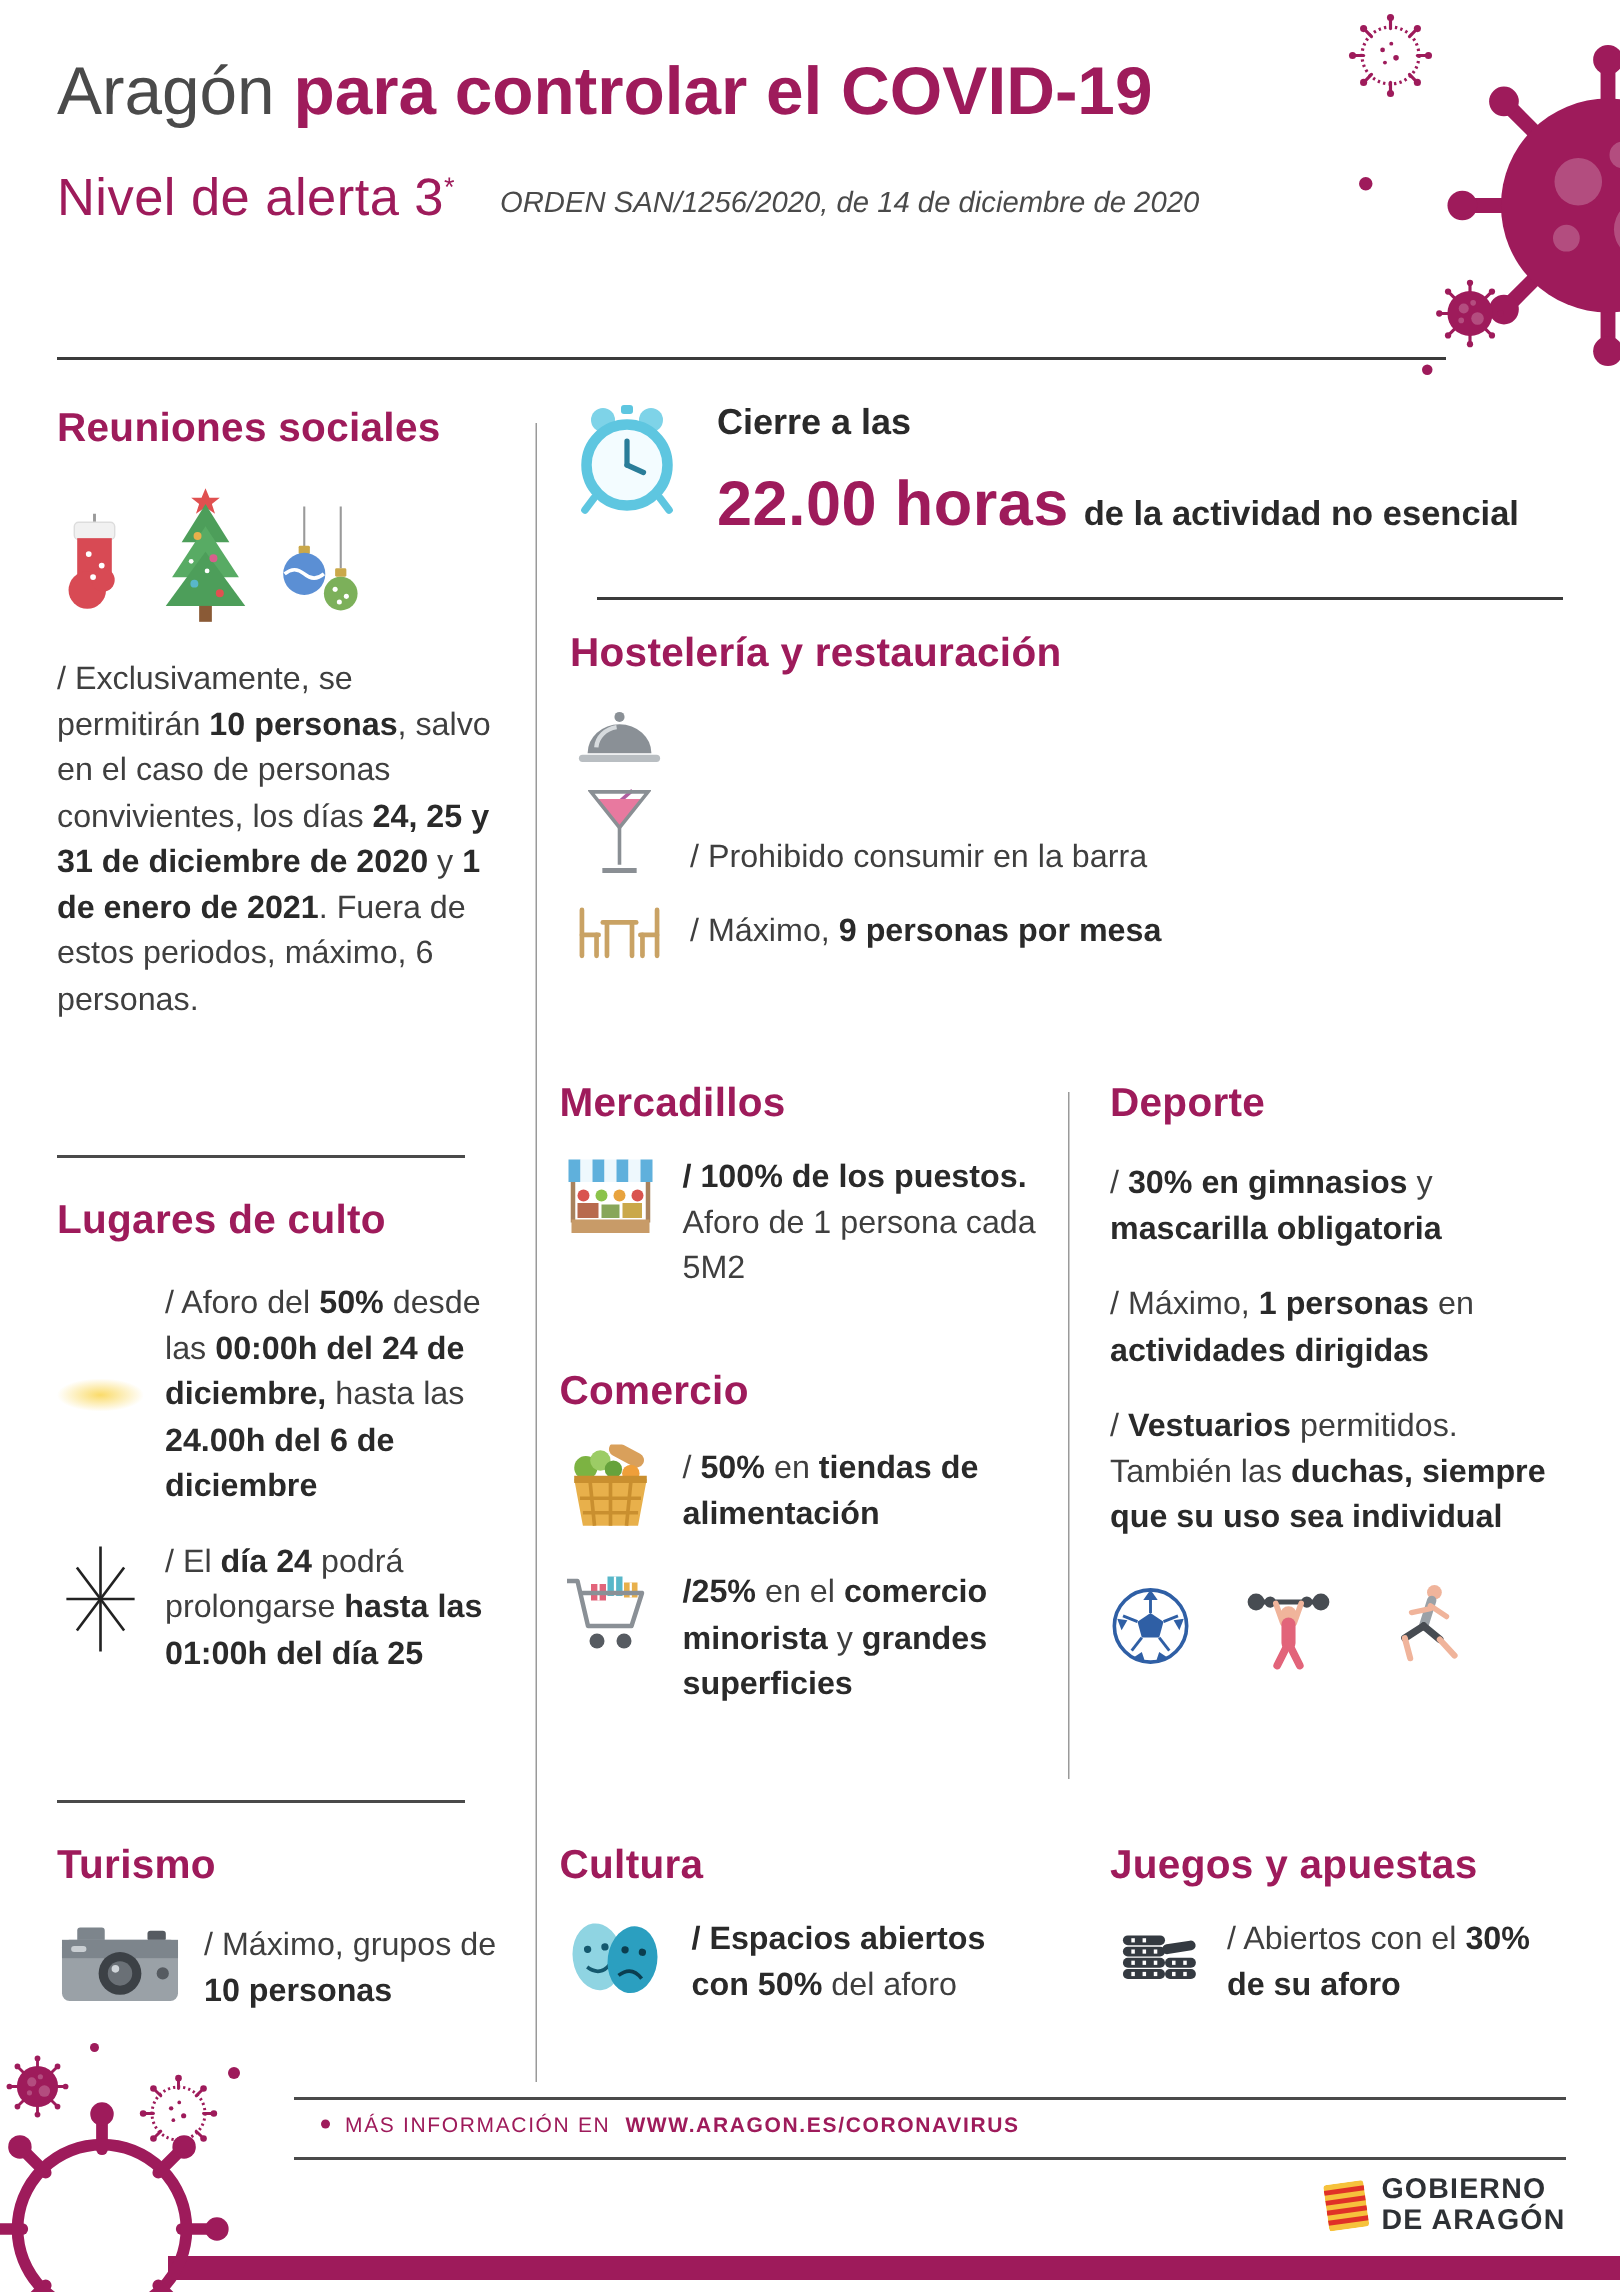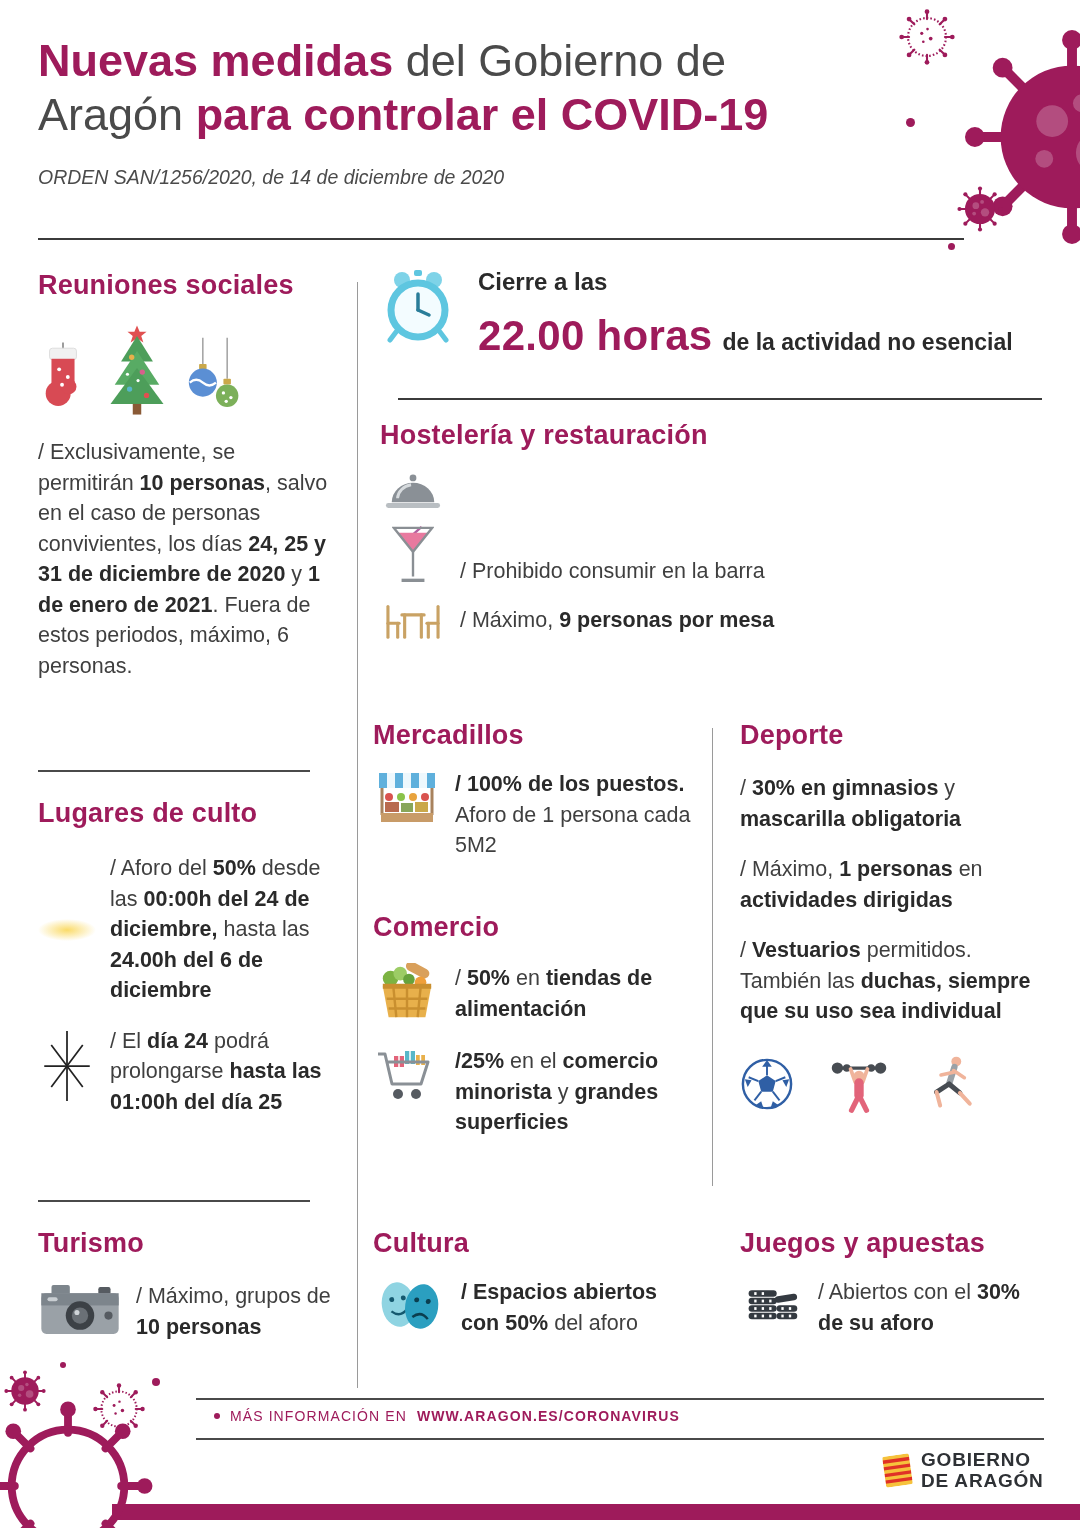--- a/index.html
+++ b/index.html
@@ -144,23 +144,23 @@
   <svg class="virus" style="left:963px;top:28px;width:218px;height:218px">
       <use href="#v-fill"></use>
     </svg>
   <svg class="virus" style="left:957px;top:186px;width:46px;height:46px">
       <use href="#v-fill"></use>
     </svg>
   <div class="vdot" style="left:906px;top:118px;width:9px;height:9px"></div>
   <div class="vdot" style="left:948px;top:243px;width:7px;height:7px"></div>
 
   <div class="abs" style="left:38px;top:34px;width:900px">
-    <div class="title rich"><span class="b a">Nuevas medidas</span><span> del Gobierno de</span></div>
     <div class="title rich"><span>Aragón </span><span class="b a">para controlar el COVID-19</span></div>
     <div class="alert-row">
+      <div class="alert"><span>Nivel de alerta 3</span><sup>*</sup></div>
       <div class="order">ORDEN SAN/1256/2020, de 14 de diciembre de 2020</div>
     </div>
   </div>
   <div class="abs hr" style="left:38px;top:238px;width:926px"></div>
 
   <div class="vline" style="left:357px;top:282px;height:1106px"></div>
   <div class="vline" style="left:712px;top:728px;height:458px"></div>
 
   <div class="abs" style="left:38px;top:270px;width:300px">
     <div class="h-sec">Reuniones sociales</div>

